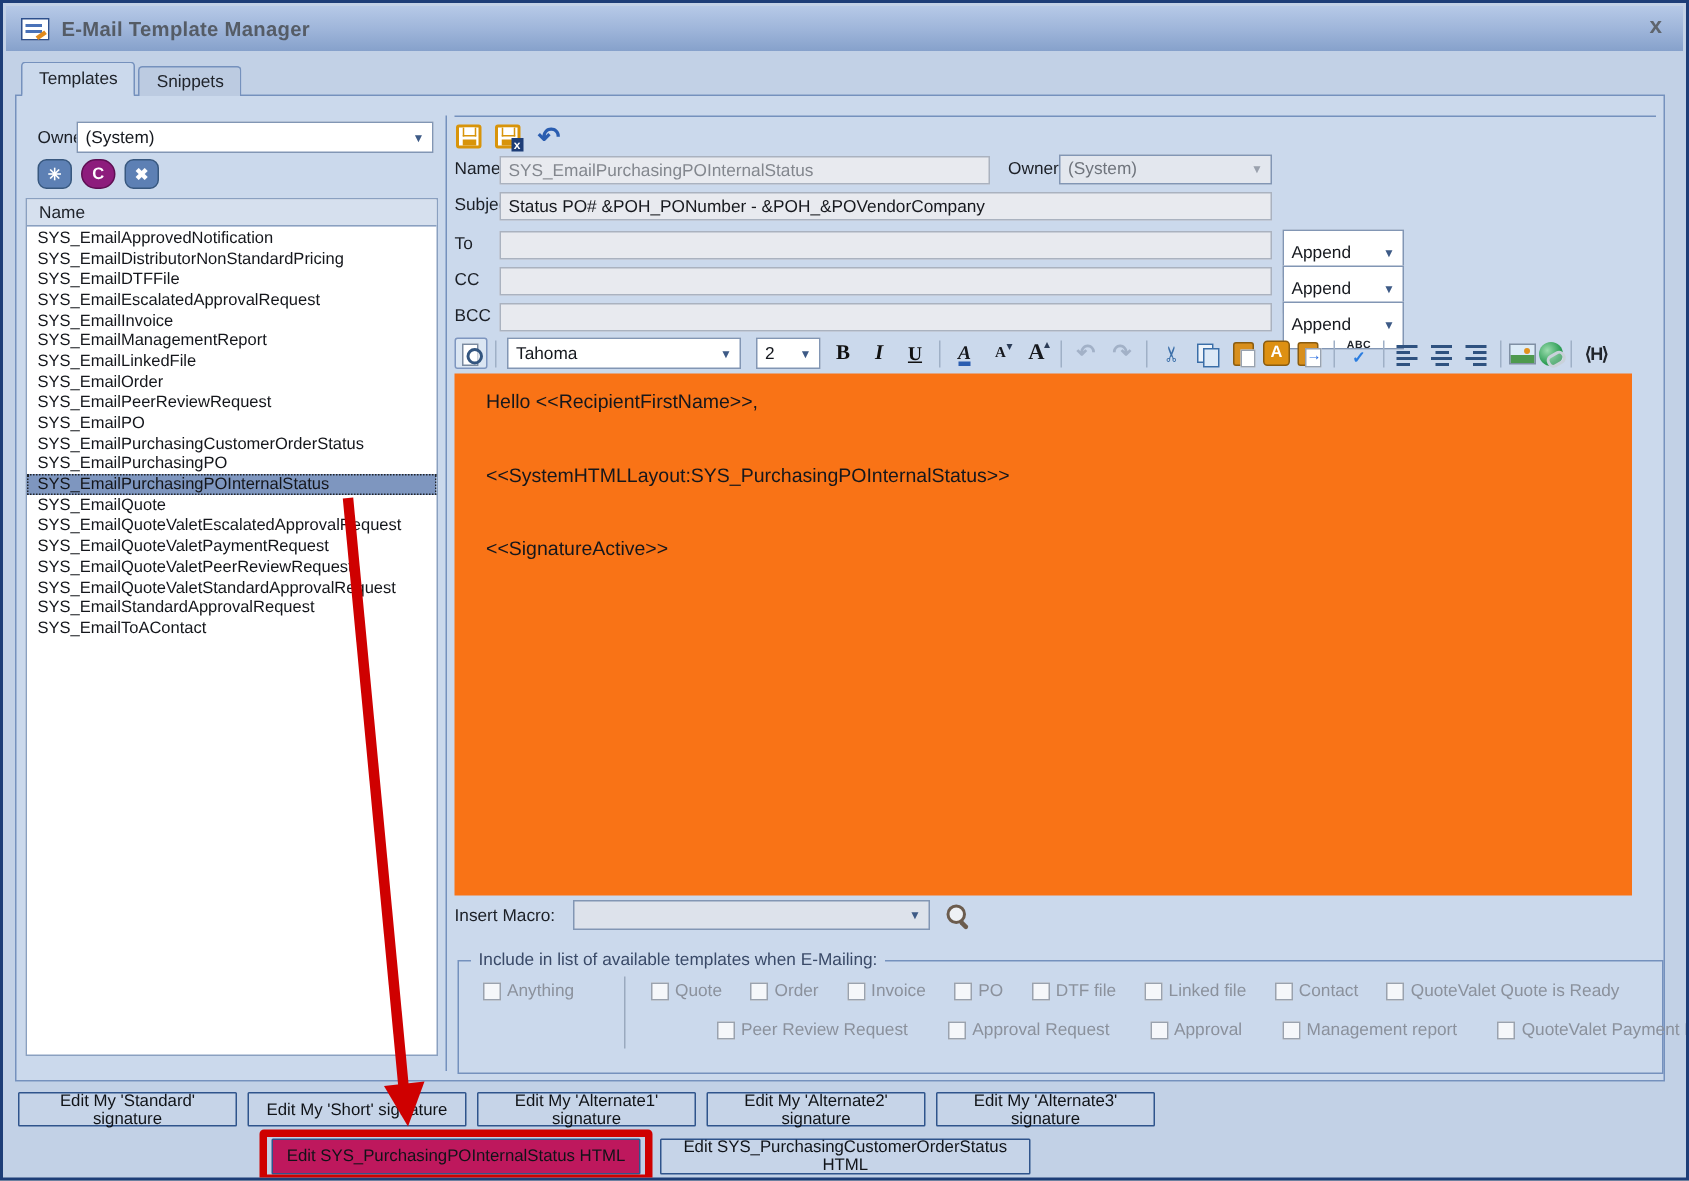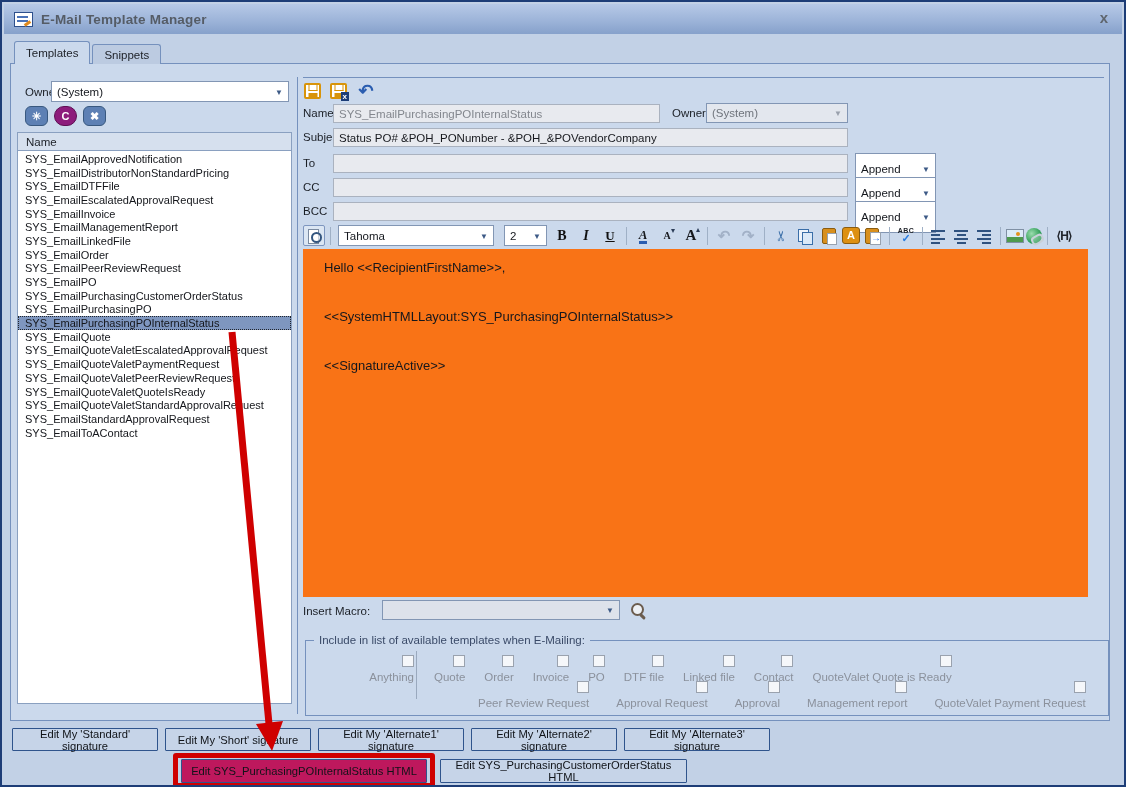--- a/index.html
+++ b/index.html
@@ -161,21 +161,21 @@
   .mag::before { content:""; position:absolute; left:2px; top:2px; width:9px; height:9px;
     border:2px solid #6b5c4e; border-radius:50%; background:#eef1f5; }
   .mag::after { content:""; position:absolute; right:1px; bottom:1px; width:7px; height:3px;
     background:#6b5c4e; border-radius:2px; transform:rotate(45deg); }
 
   
   .grp { position:absolute; left:294px; top:576px; width:804px; height:76px;
     border:1px solid #7591bd; border-radius:0; }
   .grp-legend { position:absolute; top:-7px; left:8px; background:#cbd9ec; padding:0 5px;
     font-size:11.5px; color:#3a4a68; }
-  .cbitem { display:inline-flex; align-items:flex-end; gap:4px;flex-direction:column; }
+  .cbitem { display:inline-flex; align-items:center; gap:4px; }
   .cb { width:12px; height:12px; border:1px solid #9aa2ae; background:#f5f7fa; flex:0 0 auto; }
   .cblabel { font-size:11.5px; color:#8b919c; white-space:nowrap; }
   .grp-row1 { position:absolute; left:16px; top:14px; display:flex; align-items:center; }
   .grp-row1 .anything { width:92px; }
   .grp-row1 .spread { display:flex; gap:19px; margin-left:20px; }
   .grp-div { position:absolute; left:110px; top:10px; height:48px; width:1px; background:#9aa9be; }
   .grp-row2 { position:absolute; left:132px; top:40px; display:flex; gap:27px;margin-left:40px; }
 
   
   .fbtn { font-family:"Liberation Sans",sans-serif; font-size:11.2px; color:#101318;
@@ -261,21 +261,20 @@
           <div class="lrow sel">SYS_EmailPurchasingPOInternalStatus</div>
 
           <div class="lrow">SYS_EmailQuote</div>
 
           <div class="lrow">SYS_EmailQuoteValetEscalatedApprovalRequest</div>
 
           <div class="lrow">SYS_EmailQuoteValetPaymentRequest</div>
 
           <div class="lrow">SYS_EmailQuoteValetPeerReviewRequest</div>
 
-          <div class="lrow">SYS_EmailQuoteValetQuoteIsReady</div>
 
           <div class="lrow">SYS_EmailQuoteValetStandardApprovalRequest</div>
 
           <div class="lrow">SYS_EmailStandardApprovalRequest</div>
 
           <div class="lrow">SYS_EmailToAContact</div>
         </div>
     </div>
 
     <div class="vline"></div>

